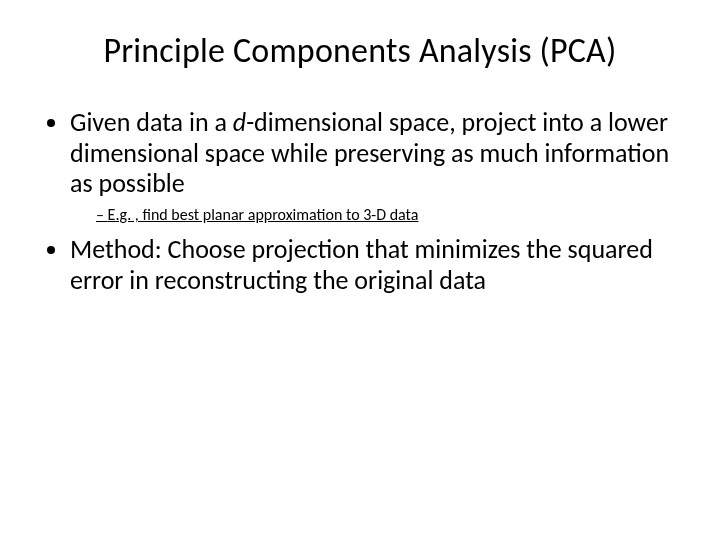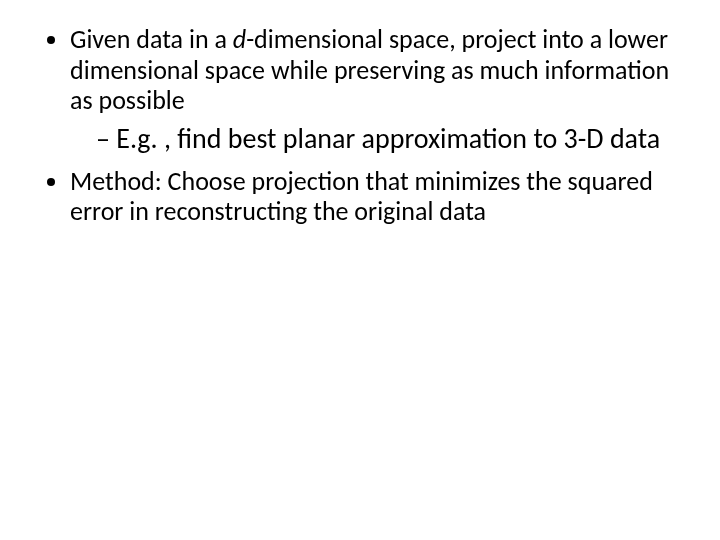--- a/index.html
+++ b/index.html
@@ -31,35 +31,37 @@
     font-size: 26px;
     line-height: 1.18;
   }
   ul.level1 > li {
     margin-bottom: 10px;
   }
   ul.level2 {
     list-style: none;
     margin: 6px 0 10px 0;
     padding-left: 26px;
-    font-size: 28px;
+    font-size: 16px;
     line-height: 1.2;
+    text-decoration: underline;
   }
   ul.level2 > li::before {
     content: "– ";
   }
   ul.level2 > li {
     margin-bottom: 2px;
   }
   .ital { font-style: italic; }
 </style>
 </head>
 <body>
 
 <div class="slide">
+  <h1 class="title">Principle Components Analysis (PCA)</h1>
 
   <ul class="level1">
     <li>
       <span>Given data in a </span><span class="ital">d</span><span>-dimensional space, project into a lower dimensional space while preserving as much information as possible</span>
       <ul class="level2">
         <li>E.g. , find best planar approximation to 3-D data</li>
       </ul>
     </li>
     <li>
       <span>Method: Choose projection that minimizes the squared error in reconstructing the original data</span>

